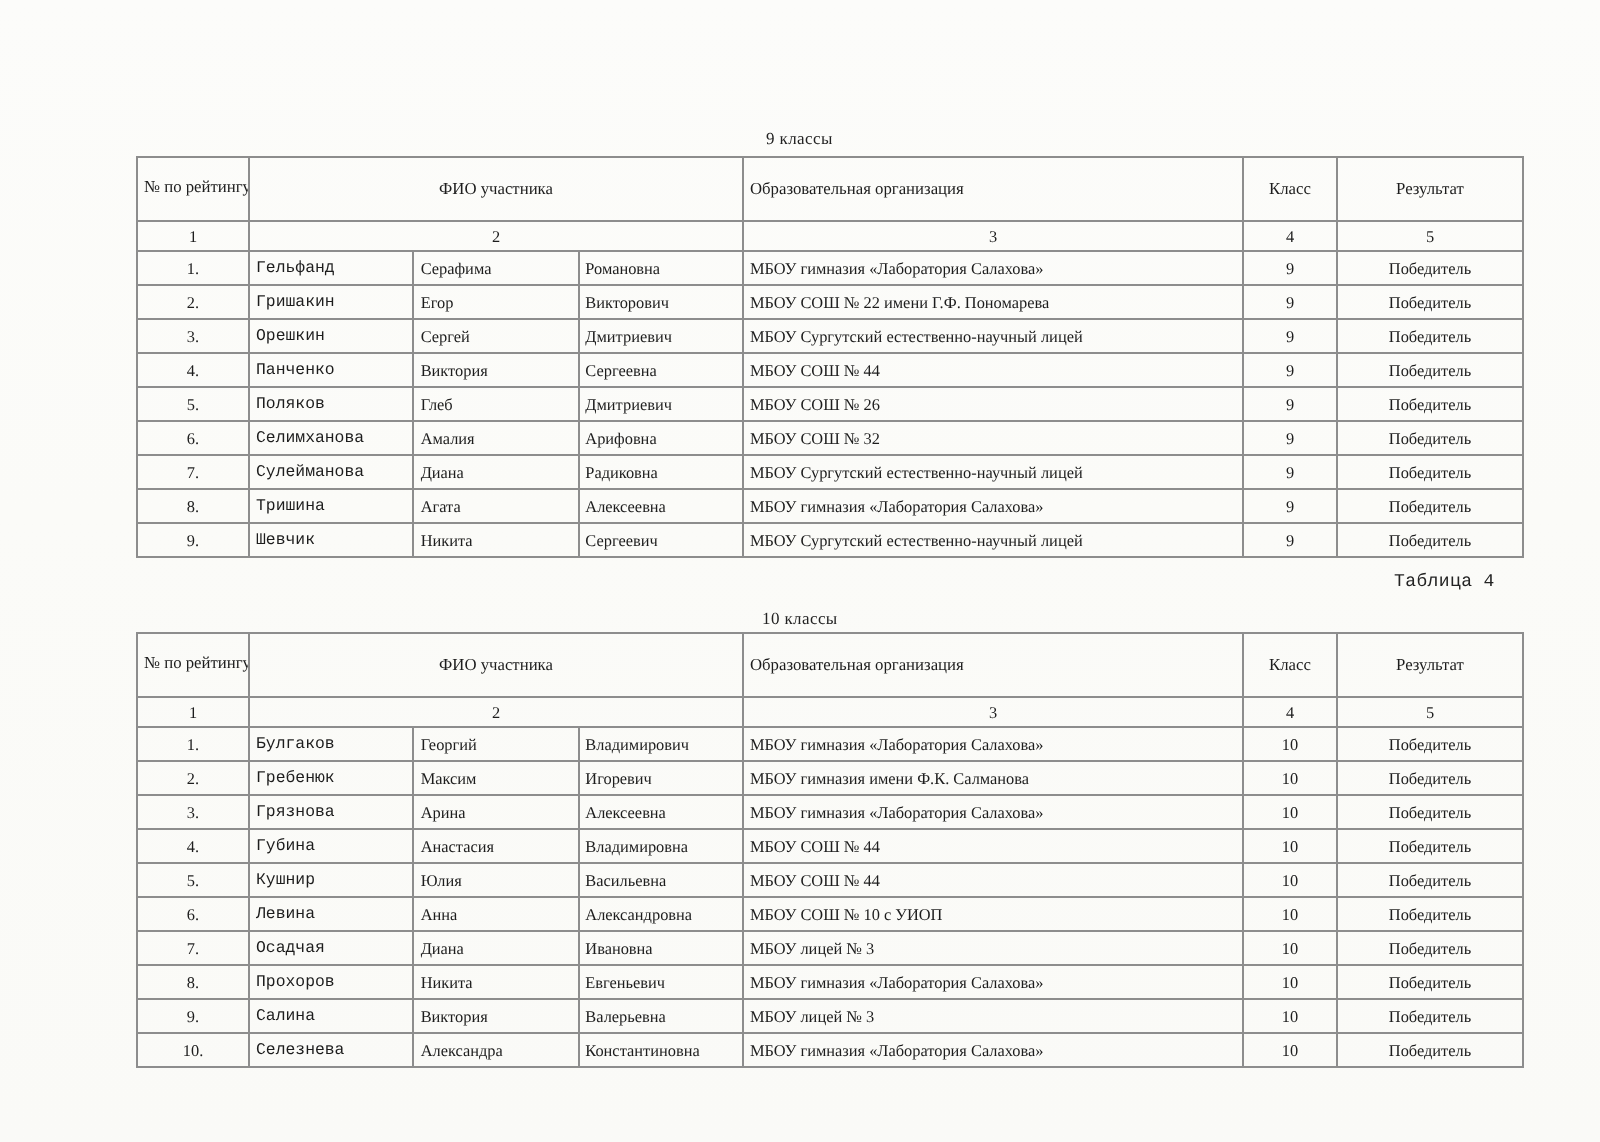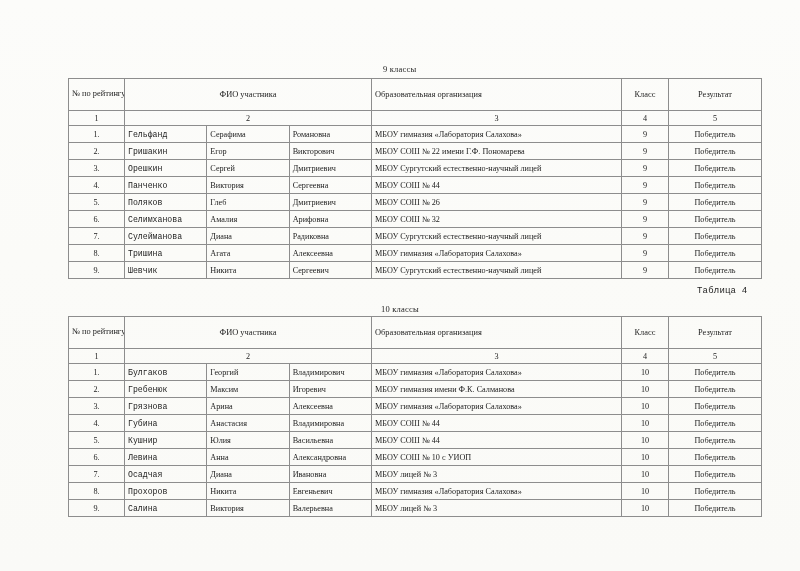--- a/index.html
+++ b/index.html
@@ -274,16 +274,25 @@
       </tr>
       <tr>
         <td class="c-rank r-cell">9.</td>
         <td class="c-last r-cell">Салина</td>
         <td class="c-first r-cell">Виктория</td>
         <td class="c-mid r-cell">Валерьевна</td>
         <td class="c-org r-cell">МБОУ лицей № 3</td>
         <td class="c-grade r-cell">10</td>
         <td class="c-res r-cell">Победитель</td>
       </tr>
+      <tr>
+        <td class="c-rank r-cell">10.</td>
+        <td class="c-last r-cell">Селезнева</td>
+        <td class="c-first r-cell">Александра</td>
+        <td class="c-mid r-cell">Константиновна</td>
+        <td class="c-org r-cell">МБОУ гимназия «Лаборатория Салахова»</td>
+        <td class="c-grade r-cell">10</td>
+        <td class="c-res r-cell">Победитель</td>
+      </tr>
     </tbody>
   </table>
 
 </div>
 
 </body></html>

